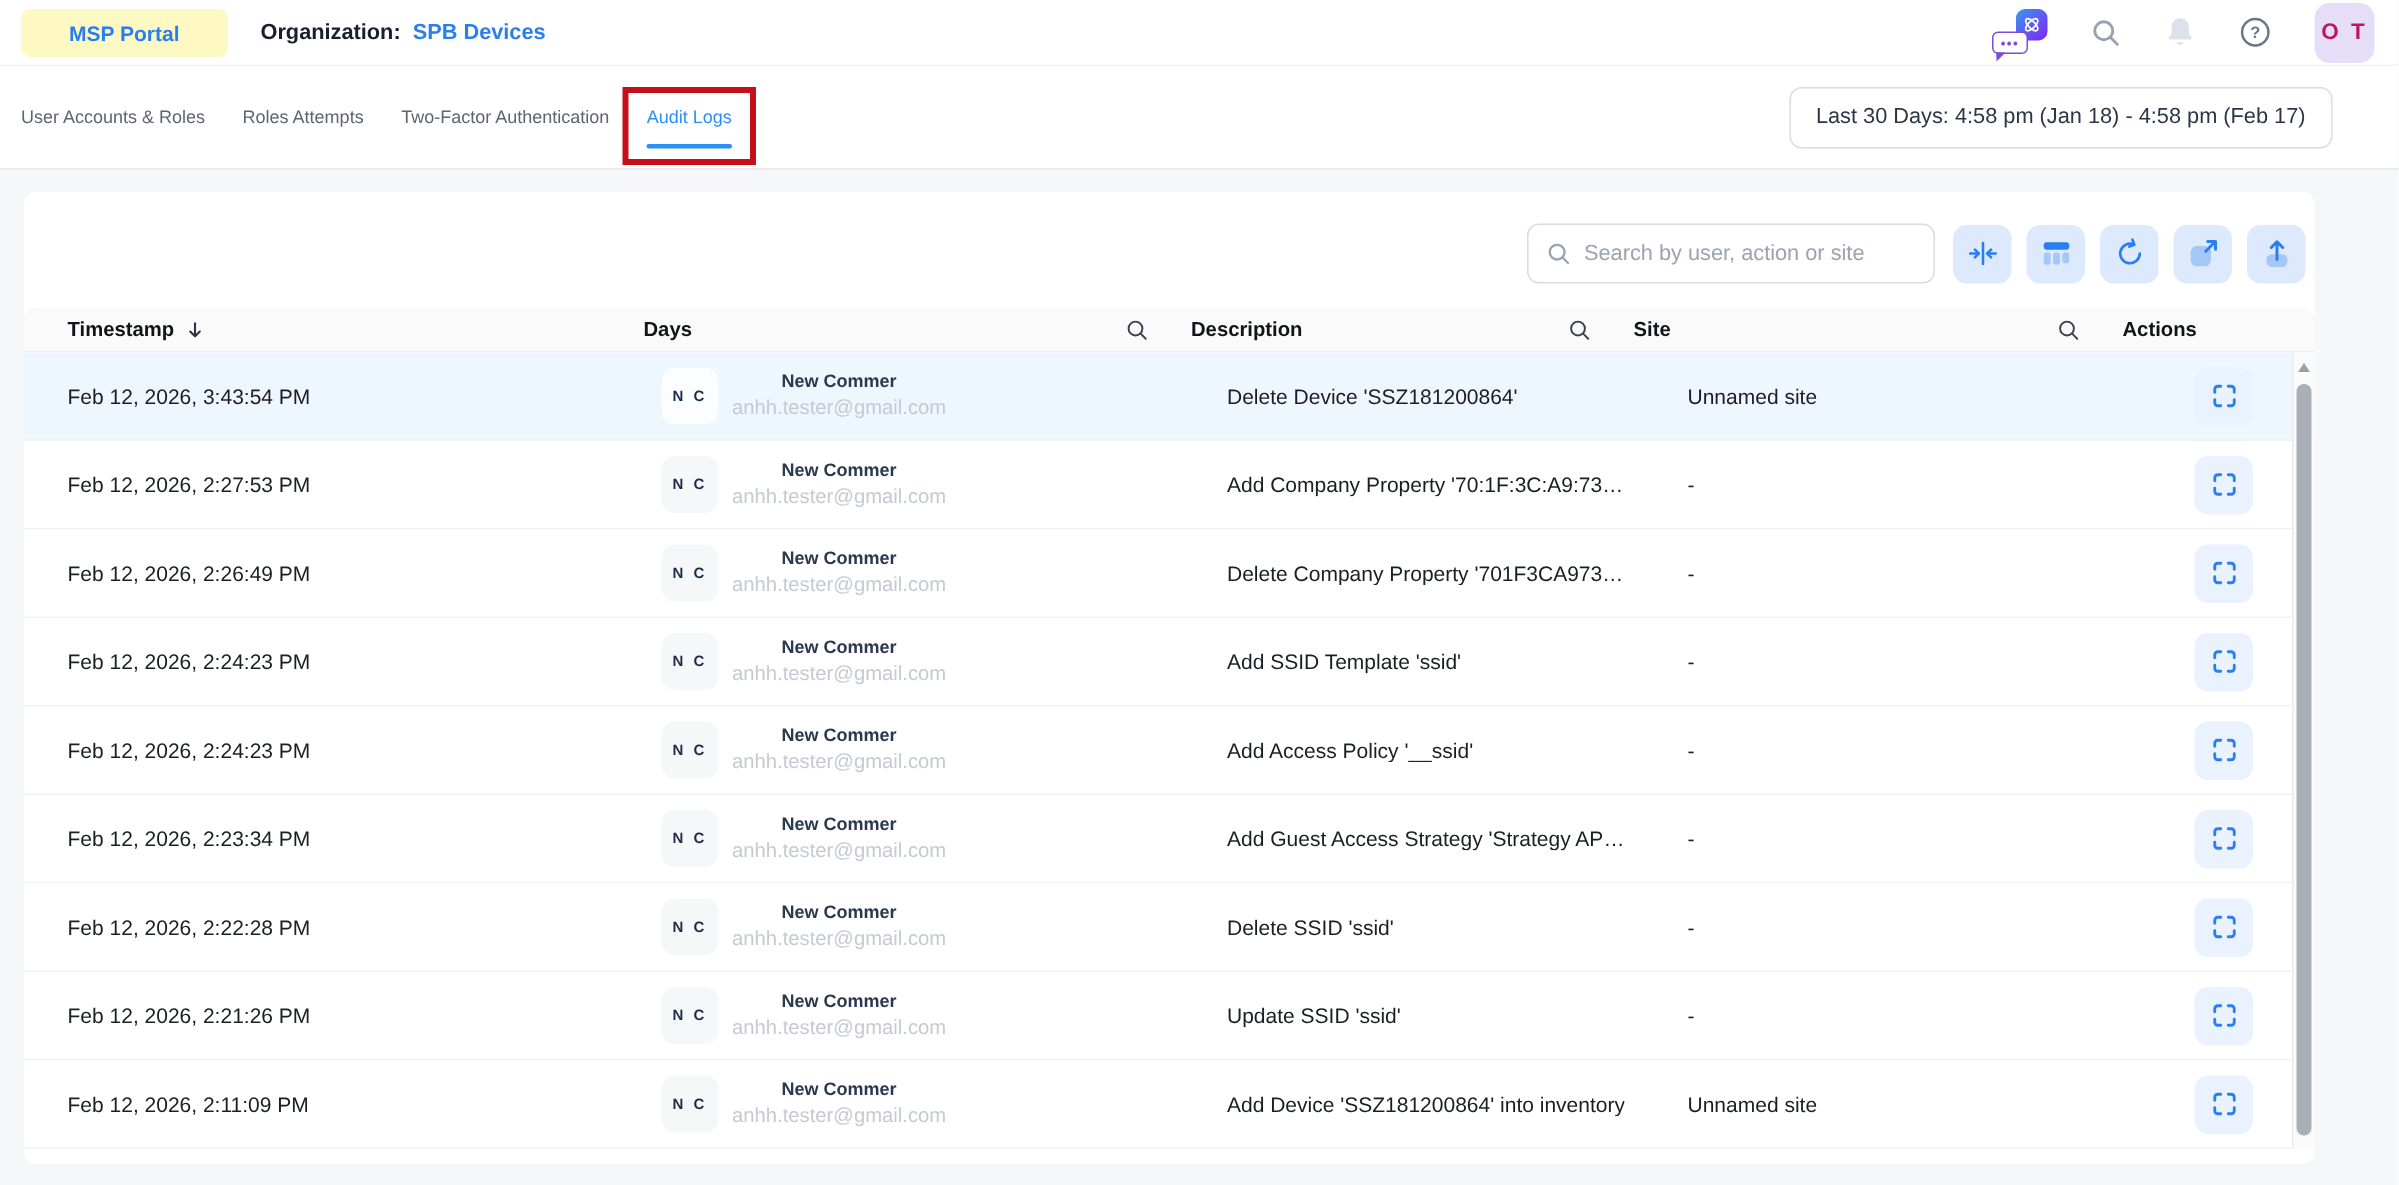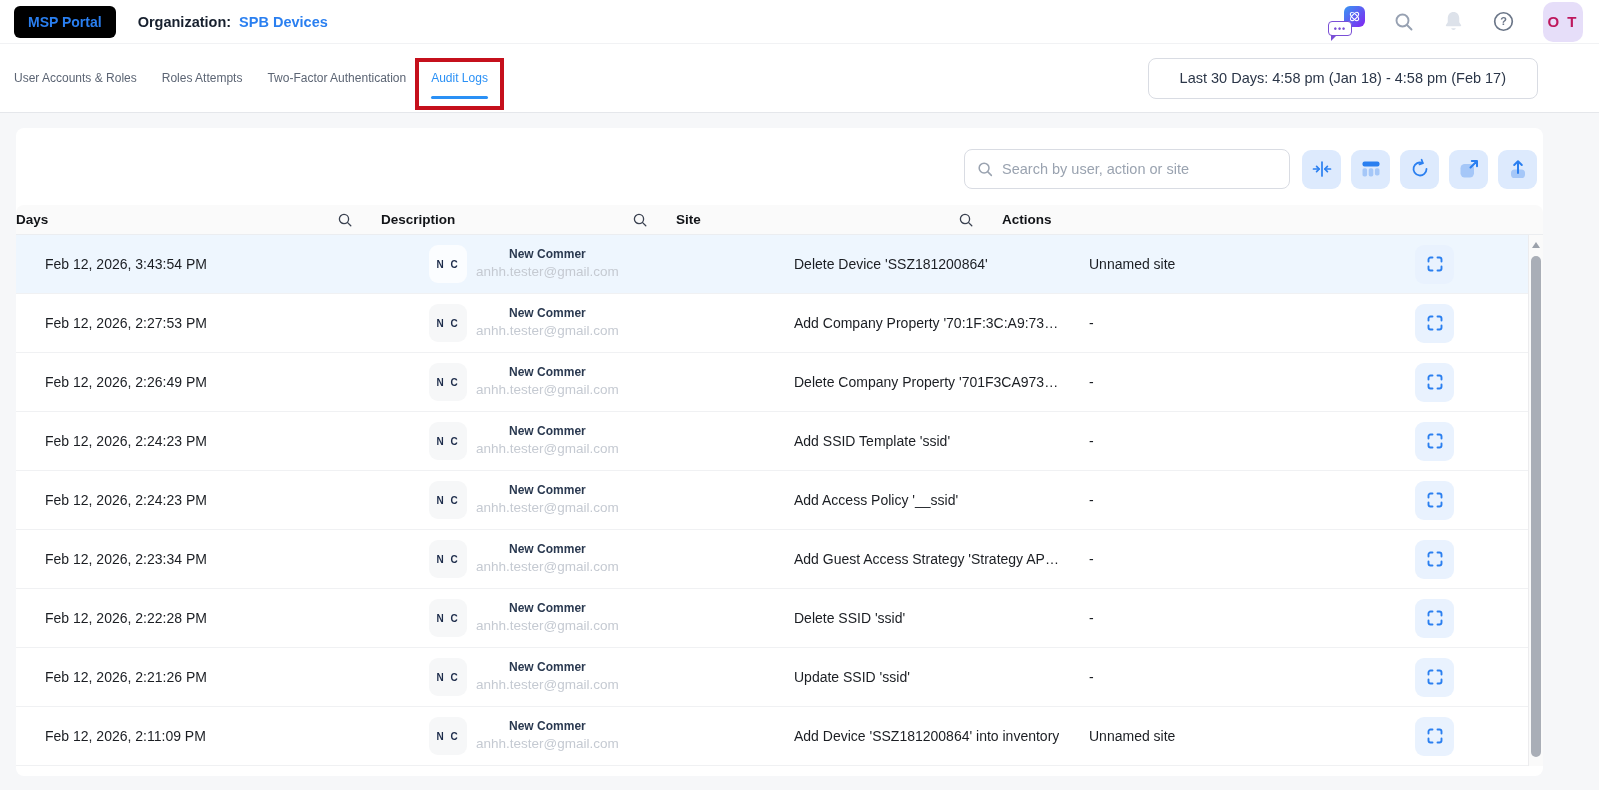--- a/index.html
+++ b/index.html
@@ -8,21 +8,21 @@
     font-family:"Liberation Sans", sans-serif;
     background:#f6f7f9;
     color:#1b1e23;
   }
   
   .app-header {
     height:44px; background:#fff; display:flex; align-items:center;
     padding:0 16px 0 14px; border-bottom:1px solid #f1f2f4;
   }
   .msp-chip {
-    background:#000000; border:none; border-radius:6px; padding:8px 14px;
+    background:#fef9c3; border:none; border-radius:6px; padding:8px 32px;
     color:#2a7ff0; font-weight:700; font-size:14px; cursor:pointer;
     font-family:inherit;
   }
   .org-label { margin-left:22px; font-weight:700; font-size:14.5px; color:#17202e; }
   .org-name  { margin-left:8px; color:#2a7ff0; font-weight:700; font-size:14.5px; cursor:pointer; }
   .header-right { margin-left:auto; display:flex; align-items:center; gap:28px; }
   .hdr-icon-btn { background:none; border:none; cursor:pointer; display:flex; align-items:center; justify-content:center; padding:0; }
   
   .ai-icon { position:relative; width:37px; height:31px; }
   .ai-square {
@@ -58,35 +58,35 @@
   .tab.active { color:#2a90f5; }
   .tab.active::after {
     content:""; position:absolute; left:0; right:0; bottom:-12px; height:3px;
     background:#2a90f5; border-radius:2px;
   }
   .annotation-box {
     position:absolute; left:-16px; right:-16px; top:-11px; bottom:-23px;
     border:4px solid #c5101c; pointer-events:none; z-index:5;
   }
   .date-range {
-    margin-left:auto; margin-right:61px; height:41px; background:#fff;
+    margin-left:auto; margin-right:44px; height:41px; background:#fff;
     border:1px solid #d9dce3; border-radius:8px; display:flex; align-items:center;
-    padding:0 31px; font-size:14.5px; color:#2b3648; cursor:pointer; font-family:inherit;
+    padding:0 17px; font-size:14.5px; color:#2b3648; cursor:pointer; font-family:inherit;
   }
   
   .card {
     margin:15px 0 0 16px; width:1527px; height:648px;
     background:#fff; border-radius:8px; position:relative;
   }
   .card-toolbar {
     display:flex; justify-content:flex-end; align-items:center;
     padding:21px 6px 16px 6px; gap:10px;
   }
   .search-box {
-    display:flex; align-items:center; width:326px; height:40px;
+    display:flex; align-items:center; width:272px; height:40px;
     border:1px solid #d9dce3; border-radius:8px; padding:0 12px; gap:8px;
     background:#fff; margin-right:2px;
   }
   .search-box input {
     border:none; outline:none; flex:1; font-size:14.5px; color:#333;
     font-family:inherit; background:transparent;
   }
   .search-box input::placeholder { color:#9aa3b0; }
   .icon-btn {
     width:39px; height:39px; border-radius:9px; background:#ddeafd; border:none;
@@ -104,21 +104,21 @@
   .col-user    { width:365px; flex:none; }
   .col-desc    { width:295px; flex:none; }
   .col-site    { width:326px; flex:none; }
   .col-actions { flex:1; }
   .hcell.searchable { justify-content:space-between; padding-right:28px; }
   .sort-icon { margin-left:7px; display:flex; }
   .col-search-btn { background:none; border:none; cursor:pointer; display:flex; padding:0; }
   .tbody { }
   .trow {
     display:flex; align-items:center; height:59px;
-    border-bottom:1px solid #f0f1f3; background:#fff; cursor:pointer;
+    border-bottom:1px solid #f0f1f3; background:#fff; cursor:pointer;gap:12px;
   }
   .trow.highlighted { background:#eef6fe; }
   .cell { font-size:14px; color:#1b1e23; display:flex; align-items:center; }
   .cell.col-desc, .cell.col-site { padding-right:28px; }
   .cell.col-desc span, .cell.col-site span {
     white-space:nowrap; overflow:hidden; text-overflow:ellipsis;
   }
   .avatar-nc {
     width:38px; height:38px; border-radius:9px; background:#f6f7f8;
     display:flex; align-items:center; justify-content:center; flex:none;
@@ -246,20 +246,29 @@
       <svg width="22" height="22" viewBox="0 0 22 22">
         <rect x="4" y="11.5" width="14" height="8.5" rx="3.6" fill="#a5c7f8"></rect>
         <path d="M11 15 V3.6 M7.2 7 L11 3.2 L14.8 7" stroke="#2a7ff0" stroke-width="2" fill="none" stroke-linecap="round" stroke-linejoin="round"></path>
       </svg>
     </button>
   </div>
 
   <div class="table-wrap">
 
     <div class="thead">
+      <div class="hcell col-ts">
+        <span>Timestamp</span>
+        <span class="sort-icon">
+          <svg width="14" height="14" viewBox="0 0 14 14" fill="none" stroke="#2b3340" stroke-width="1.4" stroke-linecap="round" stroke-linejoin="round">
+            <path d="M7 2.5 V11"></path>
+              <path d="M3.8 8 L7 11.2 L10.2 8"></path>
+          </svg>
+        </span>
+      </div>
       <div class="hcell col-user searchable">
         <span>Days</span>
         <button class="col-search-btn">
           <svg width="16" height="16" viewBox="0 0 16 16">
             <circle cx="7" cy="7" r="4.6" stroke="#3a4150" stroke-width="1.3" fill="none"></circle>
             <line x1="10.6" y1="10.6" x2="13.8" y2="13.8" stroke="#3a4150" stroke-width="1.3" stroke-linecap="round"></line>
           </svg>
         </button>
       </div>
       <div class="hcell col-desc searchable">

